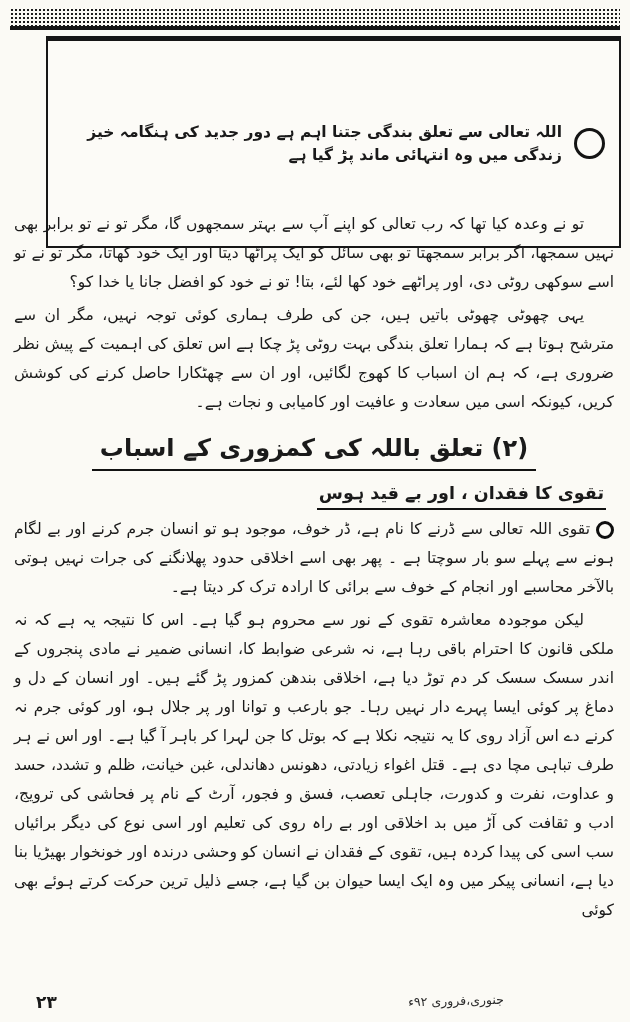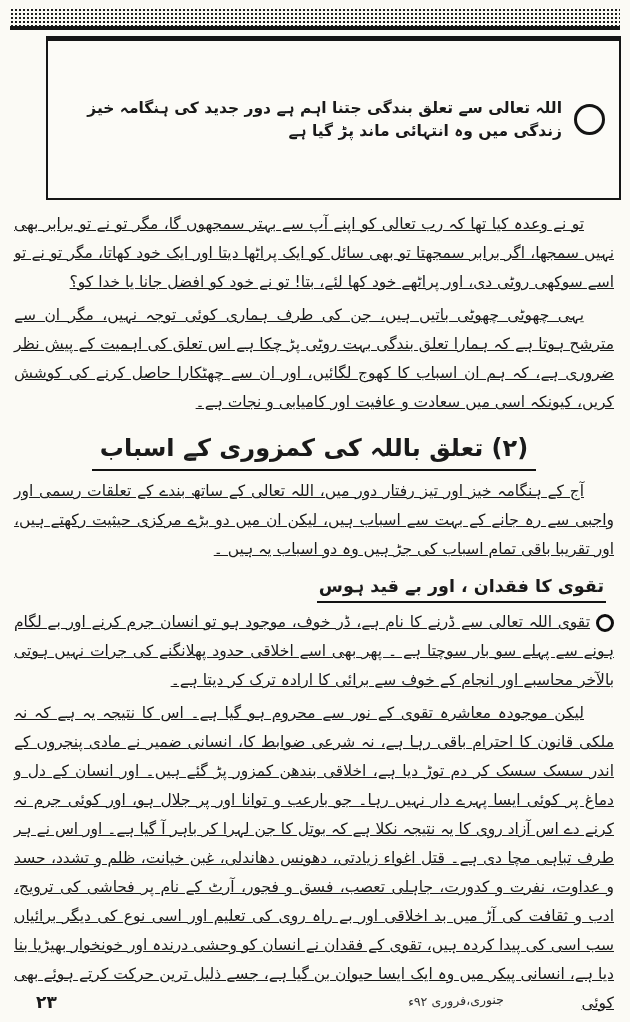--- a/index.html
+++ b/index.html
@@ -13,37 +13,37 @@
   
   .halftone{
     position:absolute;top:8px;left:10px;right:10px;height:18px;
     background-image:radial-gradient(circle,#1c1c1c 1px,rgba(0,0,0,0) 1.25px);
     background-size:4px 4px;
     border-bottom:4px solid #171717;
   }
 
   
   .hbox{
-    position:absolute;top:36px;left:6px;right:9px;height:164px;
+    position:absolute;top:36px;left:6px;right:9px;height:212px;
     border:2.5px solid #161616;border-top-width:5px;
     display:flex;flex-direction:column;justify-content:space-around;
     padding:6px 14px;box-sizing:border-box;background:#fcfbf7;margin-left:40px;
   }
   .hbox-row{display:flex;align-items:center;gap:12px;direction:rtl;}
   .ring{
     width:25px;height:25px;border:3px solid #141414;border-radius:50%;
     flex:0 0 auto;background:transparent;
   }
   .hbox-text{
     font-size:15.5px;font-weight:600;line-height:1.45;direction:rtl;
     text-align:right;letter-spacing:0;
   }
 
   
-  .content{position:absolute;top:210px;left:14px;right:16px;text-decoration:underline;}
+  .content{position:absolute;top:210px;left:14px;right:16px;}
   p.body-par{
     margin:0 0 4px 0;direction:rtl;text-align:justify;
     font-size:15.5px;line-height:29px;
   }
   .indent{text-indent:30px;}
 
   .section-heading{
     margin:17px 0 6px 0;text-align:center;direction:rtl;
     font-size:24px;font-weight:bold;
   }
@@ -94,21 +94,20 @@
   <div class="content">
 
     <p class="body-par indent" dir="rtl">تو نے وعدہ کیا تھا کہ رب تعالی کو اپنے آپ سے بہتر سمجھوں گا، مگر تو نے تو برابر بھی نہیں سمجھا، اگر برابر سمجھتا تو بھی سائل کو ایک پراٹھا دیتا اور ایک خود کھاتا، مگر تو نے تو اسے سوکھی روٹی دی، اور پراٹھے خود کھا لئے، بتا! تو نے خود کو افضل جانا یا خدا کو؟</p>
 
     <p class="body-par indent" dir="rtl">یہی چھوٹی چھوٹی باتیں ہیں، جن کی طرف ہماری کوئی توجہ نہیں، مگر ان سے مترشح ہوتا ہے کہ ہمارا تعلق بندگی بہت روٹی پڑ چکا ہے اس تعلق کی اہمیت کے پیش نظر ضروری ہے، کہ ہم ان اسباب کا کھوج لگائیں، اور ان سے چھٹکارا حاصل کرنے کی کوشش کریں، کیونکہ اسی میں سعادت و عافیت اور کامیابی و نجات ہے۔</p>
 
     <div class="section-heading">
       <span class="hl">(۲) تعلق باللہ کی کمزوری کے اسباب</span>
     </div>
 
-    <p class="body-par indent" dir="rtl">آج کے ہنگامہ خیز اور تیز رفتار دور میں، اللہ تعالی کے ساتھ بندے کے تعلقات رسمی اور واجبی سے رہ جانے کے بہت سے اسباب ہیں، لیکن ان میں دو بڑے مرکزی حیثیت رکھتے ہیں، اور تقریبا باقی تمام اسباب کی جڑ ہیں وہ دو اسباب یہ ہیں ۔</p>
 
     <div class="subsection-heading">
       <span class="hl">تقوی کا فقدان ، اور بے قید ہوس</span>
     </div>
 
     <p class="body-par" dir="rtl"><span class="bullet-ring"></span><span>تقوی اللہ تعالی سے ڈرنے کا نام ہے، ڈر خوف، موجود ہو تو انسان جرم کرنے اور بے لگام ہونے سے پہلے سو بار سوچتا ہے ۔ پھر بھی اسے اخلاقی حدود پھلانگنے کی جرات نہیں ہوتی بالآخر محاسبے اور انجام کے خوف سے برائی کا ارادہ ترک کر دیتا ہے۔</span></p>
 
     <p class="body-par indent" dir="rtl">لیکن موجودہ معاشرہ تقوی کے نور سے محروم ہو گیا ہے۔ اس کا نتیجہ یہ ہے کہ نہ ملکی قانون کا احترام باقی رہا ہے، نہ شرعی ضوابط کا، انسانی ضمیر نے مادی پنجروں کے اندر سسک سسک کر دم توڑ دیا ہے، اخلاقی بندھن کمزور پڑ گئے ہیں۔ اور انسان کے دل و دماغ پر کوئی ایسا پہرے دار نہیں رہا۔ جو بارعب و توانا اور پر جلال ہو، اور کوئی جرم نہ کرنے دے اس آزاد روی کا یہ نتیجہ نکلا ہے کہ بوتل کا جن لہرا کر باہر آ گیا ہے۔ اور اس نے ہر طرف تباہی مچا دی ہے۔ قتل اغواء زیادتی، دھونس دھاندلی، غبن خیانت، ظلم و تشدد، حسد و عداوت، نفرت و کدورت، جاہلی تعصب، فسق و فجور، آرٹ کے نام پر فحاشی کی ترویج، ادب و ثقافت کی آڑ میں بد اخلاقی اور بے راہ روی کی تعلیم اور اسی نوع کی دیگر برائیاں سب اسی کی پیدا کردہ ہیں، تقوی کے فقدان نے انسان کو وحشی درندہ اور خونخوار بھیڑیا بنا دیا ہے، انسانی پیکر میں وہ ایک ایسا حیوان بن گیا ہے، جسے ذلیل ترین حرکت کرتے ہوئے بھی کوئی</p>
 
   </div>

